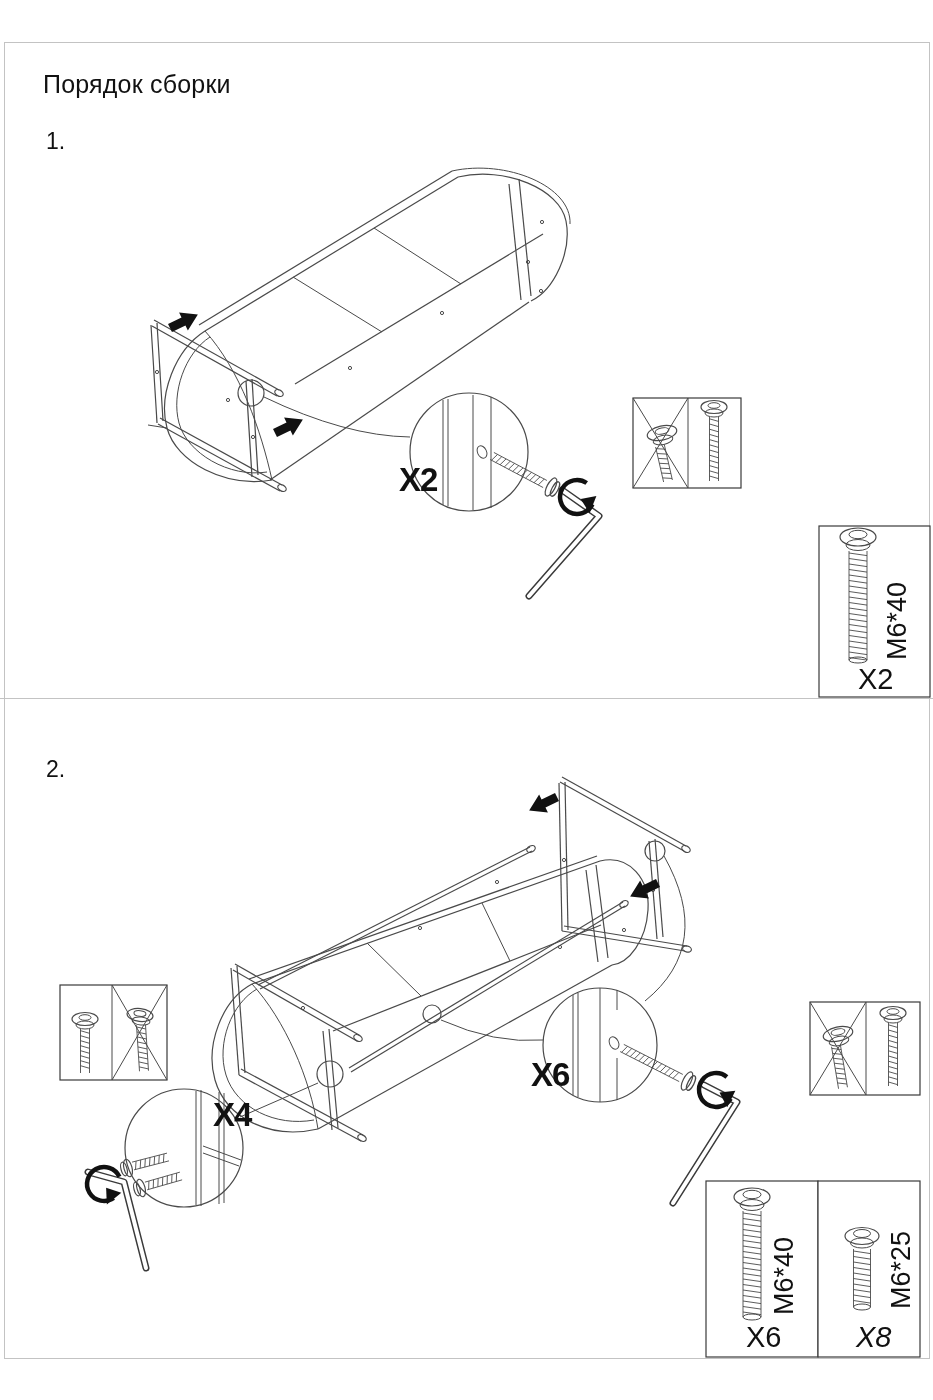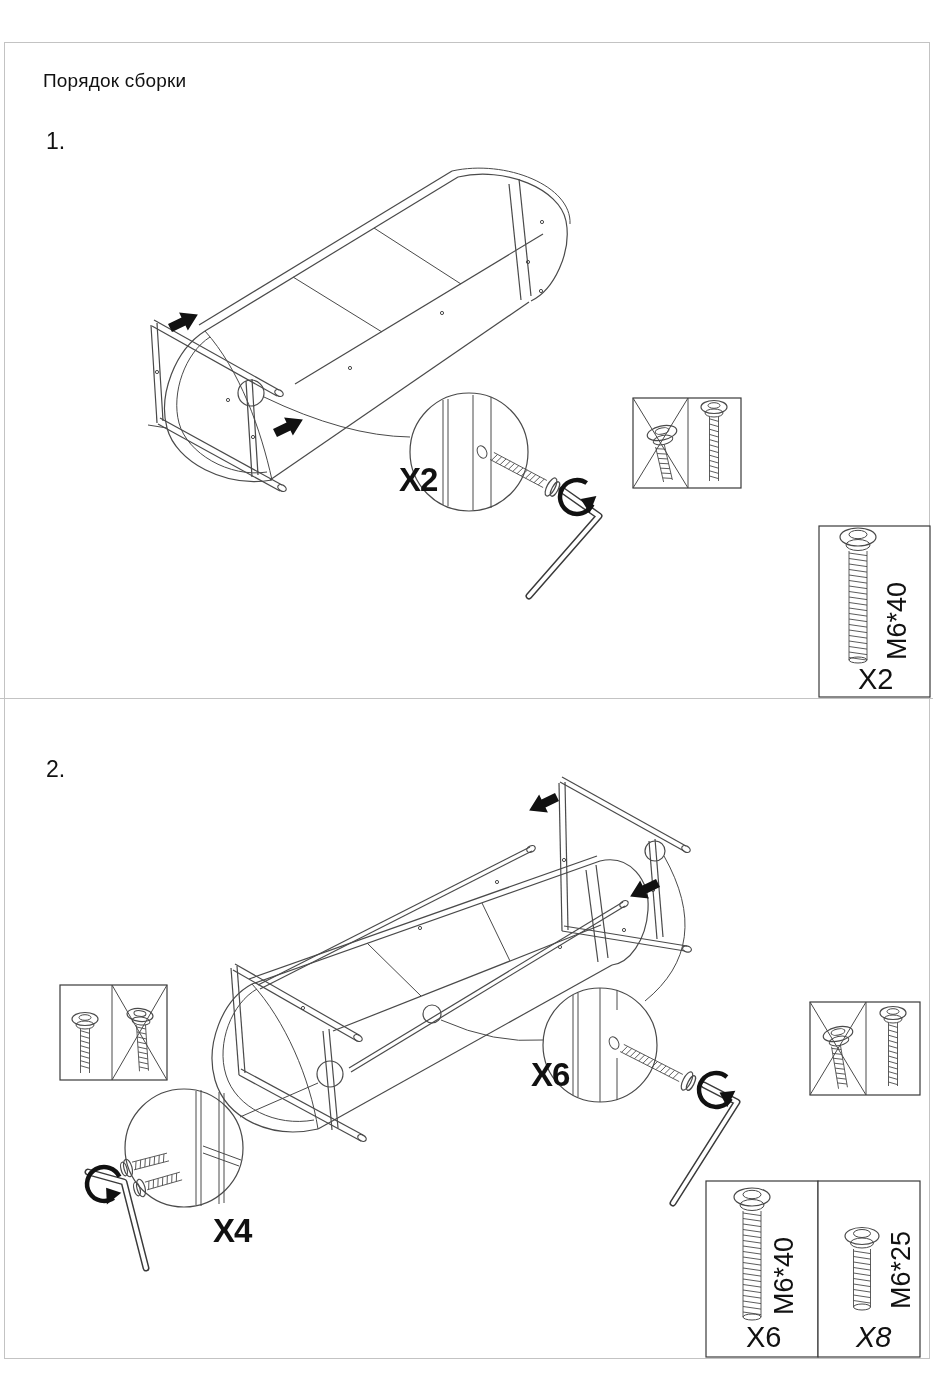--- a/index.html
+++ b/index.html
@@ -1,28 +1,28 @@
 <!DOCTYPE html>
 <html><head>
 <meta charset="utf-8">
 <style>
   html,body{margin:0;padding:0;background:#fff;}
   body{width:933px;height:1400px;position:relative;overflow:hidden;
        font-family:"Liberation Sans","DejaVu Sans",sans-serif;color:#111;}
   .abs{position:absolute;}
   #page-frame{left:4px;top:42px;width:924px;height:1315px;border:1px solid #c3c3c3;}
   #section-divider{left:0;top:698px;width:933px;height:1px;background:#c3c3c3;}
-  #title{left:43px;top:70px;font-size:19px;letter-spacing:.2px;text-align:right;}
+  #title{left:43px;top:70px;font-size:25px;letter-spacing:.2px;text-align:right;}
   .step-num{font-size:23px;}
   #step1-num{left:46px;top:128px;}
   #step2-num{left:46px;top:756px;}
   .callout-label{font-size:33px;font-weight:bold;letter-spacing:-1px;}
   #x2-label{left:399px;top:461px;}
   #x6-label{left:531px;top:1056px;}
-  #x4-label{left:213px;top:1212px;}
+  #x4-label{left:213px;top:1096px;}
   .size-label{font-size:27px;transform:translate(-50%,-50%) rotate(-90deg);white-space:nowrap;}
   .qty-label{font-size:29px;}
   #hw1-size{left:897px;top:621px;}
   #hw1-qty{left:858px;top:663px;}
   #hw2a-size{left:784px;top:1276px;}
   #hw2a-qty{left:746px;top:1321px;}
   #hw2b-size{left:901px;top:1270px;}
   #hw2b-qty{left:856px;top:1321px;font-style:italic;}
   svg#art{left:0;top:0;}
   .ln{fill:none;stroke:#4a4a4a;stroke-width:1.2px;}

